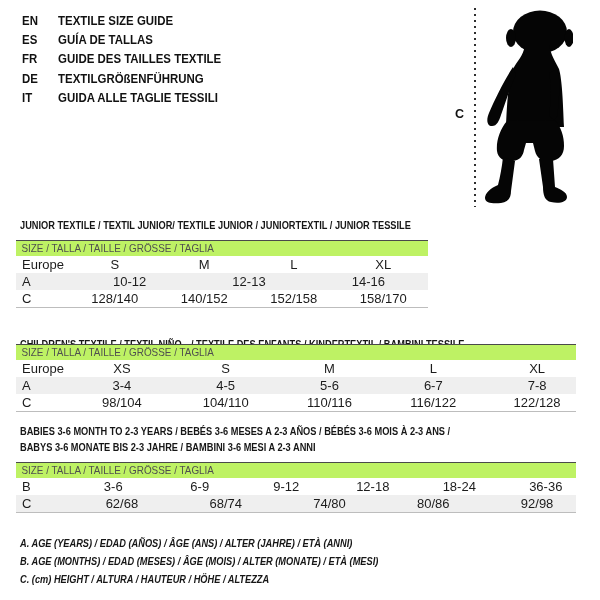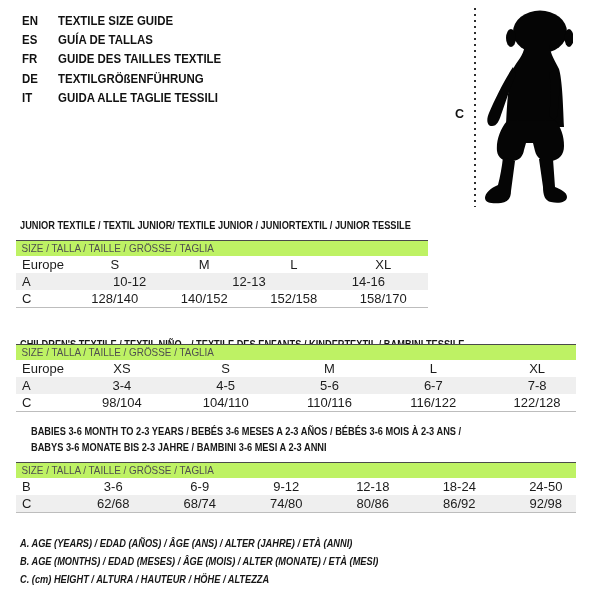--- a/index.html
+++ b/index.html
@@ -18,21 +18,21 @@
   .c-label{position:absolute;left:455px;top:107px;font-weight:bold;font-size:12.5px;color:#111;}
   .baby-svg{position:absolute;left:483px;top:9px;width:90px;height:198px;}
 
   
   .cond{transform:scaleX(0.84);transform-origin:0 0;white-space:nowrap;display:block;}
 
   
   .tbl-title{position:absolute;left:20px;font-weight:bold;font-size:11px;color:#161616;line-height:16px;}
   .t1-title{top:217px;}
   .t2-title{top:336px;}
-  .t3-title{top:423px;margin-left:11px;}
+  .t3-title{top:423px;}
 
   
   .tbl{position:absolute;left:16px;border-top:1px solid #4a4a4a;border-bottom:1px solid #bdbdbd;}
   .t1{top:240px;width:412px;}
   .t2{top:344px;width:573px;}
   .t3{top:462px;width:573px;}
   .thead{background:#bef264;height:15px;line-height:15px;}
   .thead .cond{font-size:11px;color:#4f4f4f;padding-left:6px;transform:scaleX(0.9);}
   .trow{display:flex;height:17px;line-height:17px;font-size:13px;color:#1c1c1c;}
   .trow.shaded{background:#efefef;}
@@ -160,29 +160,28 @@
     <div class="thead">
       <span class="cond">SIZE / TALLA / TAILLE / GRÖSSE / TAGLIA</span>
     </div>
     <div class="trow">
       <span class="tlabel">B</span>
       <span class="tcell">3-6</span>
       <span class="tcell">6-9</span>
       <span class="tcell">9-12</span>
       <span class="tcell">12-18</span>
       <span class="tcell">18-24</span>
-      <span class="tcell">24-50</span>
+      <span class="tcell">36-36</span>
     </div>
     <div class="trow shaded">
       <span class="tlabel">C</span>
       <span class="tcell">62/68</span>
       <span class="tcell">68/74</span>
       <span class="tcell">74/80</span>
       <span class="tcell">80/86</span>
-      <span class="tcell">86/92</span>
       <span class="tcell">92/98</span>
     </div>
   </div>
 
   <div class="footnotes">
     <div class="foot-line">A. AGE (YEARS) / EDAD (AÑOS) / ÂGE (ANS) / ALTER (JAHRE) / ETÀ (ANNI)</div>
     <div class="foot-line">B. AGE (MONTHS) / EDAD (MESES) / ÂGE (MOIS) / ALTER (MONATE) / ETÀ (MESI)</div>
     <div class="foot-line">C. (cm) HEIGHT / ALTURA / HAUTEUR / HÖHE / ALTEZZA</div>
   </div>
 

